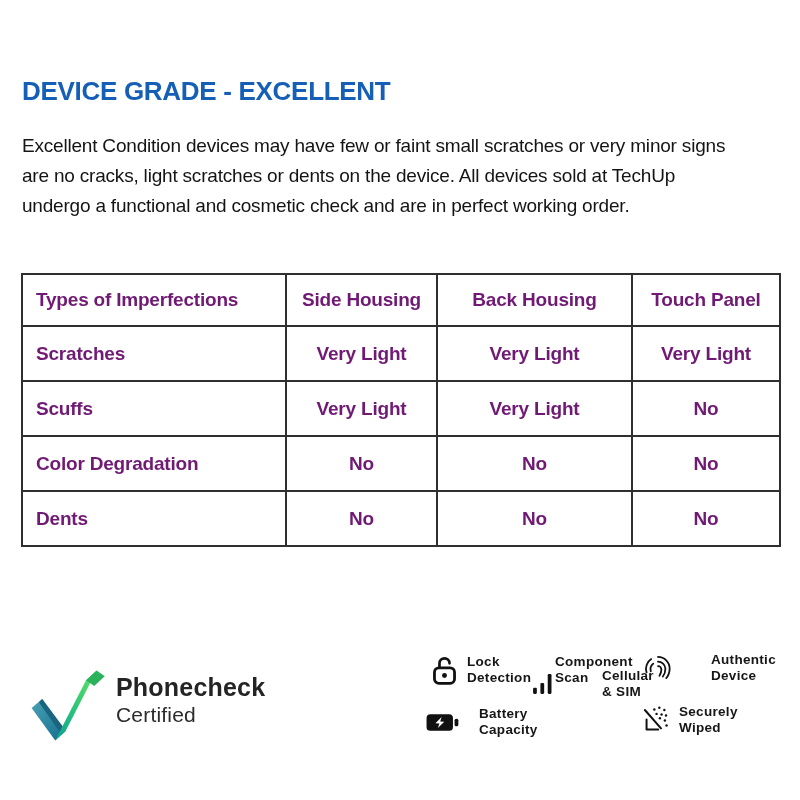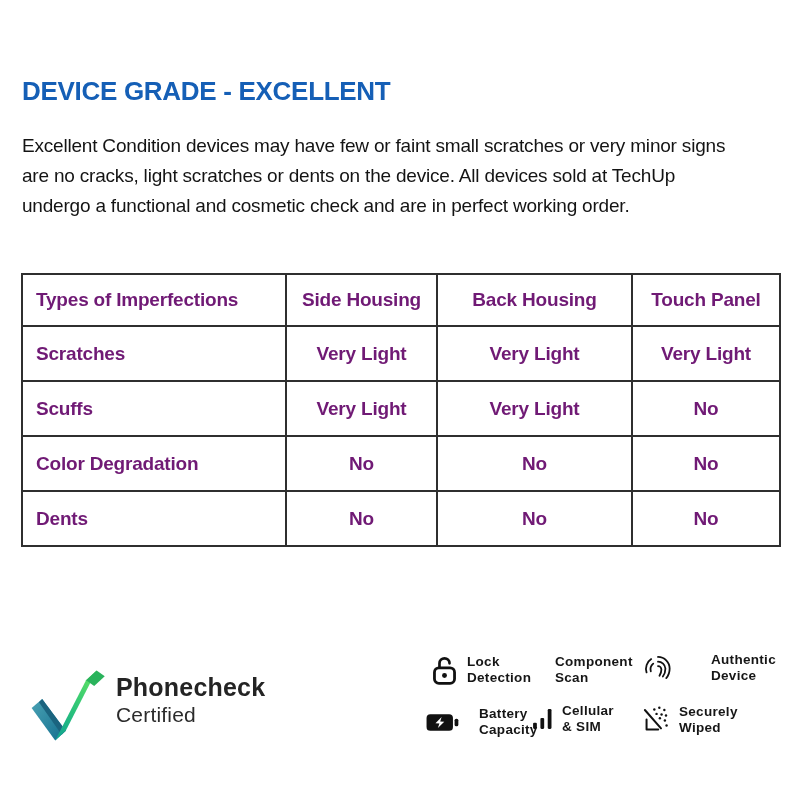--- a/index.html
+++ b/index.html
@@ -36,21 +36,21 @@
   .logo-text{margin-left:6px;margin-top:10px;}
   .brand-name{font-size:25px;font-weight:bold;color:#242424;line-height:27px;letter-spacing:0.2px;}
   .brand-subtitle{font-size:21px;font-weight:normal;color:#2b2b2b;line-height:28px;letter-spacing:0.2px;}
   .feature{position:absolute;display:flex;align-items:center;height:44px;}
   .feature .icon-box{display:flex;align-items:center;justify-content:center;margin-right:8px;}
   .feature-label{font-size:13.5px;font-weight:bold;color:#161616;line-height:16.5px;letter-spacing:0.3px;white-space:nowrap;}
   .f1{left:430px;top:648px;}
   .f2{left:555px;top:648px;}
   .f3{left:641px;top:646px;gap:28px;}
   .f4{left:426px;top:700px;gap:12px;}
-  .f5{left:531px;top:697px;}
+  .f5{left:531px;top:662px;gap:40px;}
   .f6{left:641px;top:698px;}
   svg{display:block;}
 </style>
 </head>
 <body>
 
 <div class="page">
 
   <div class="page-title">DEVICE GRADE - EXCELLENT</div>
 

